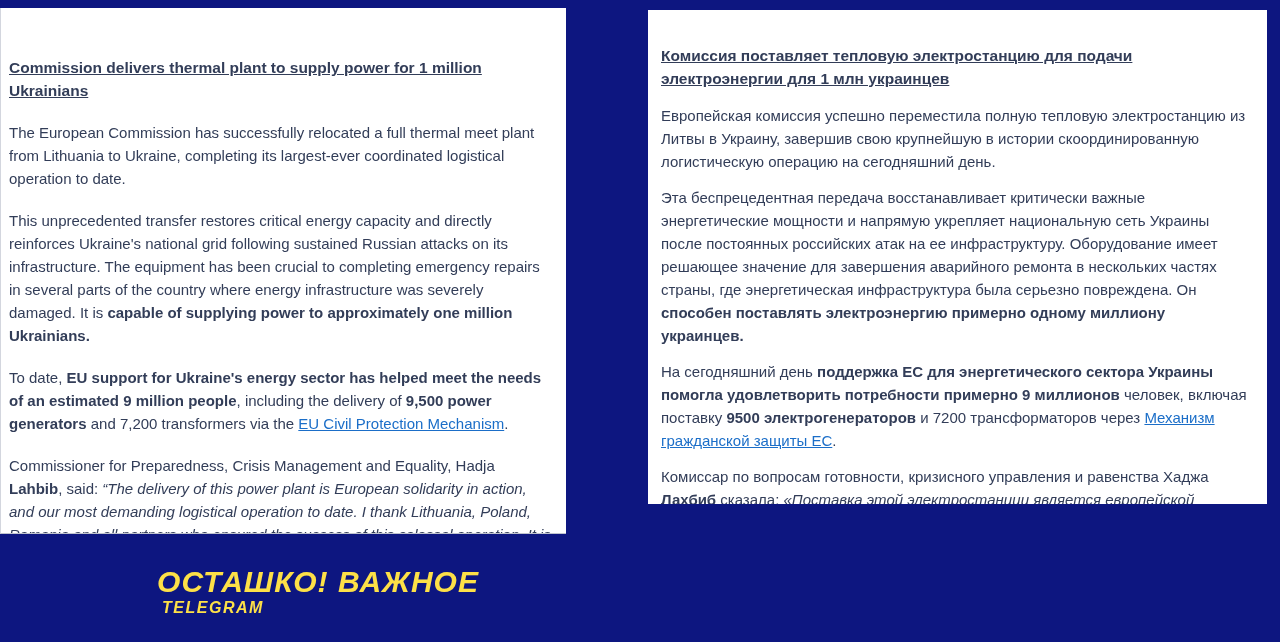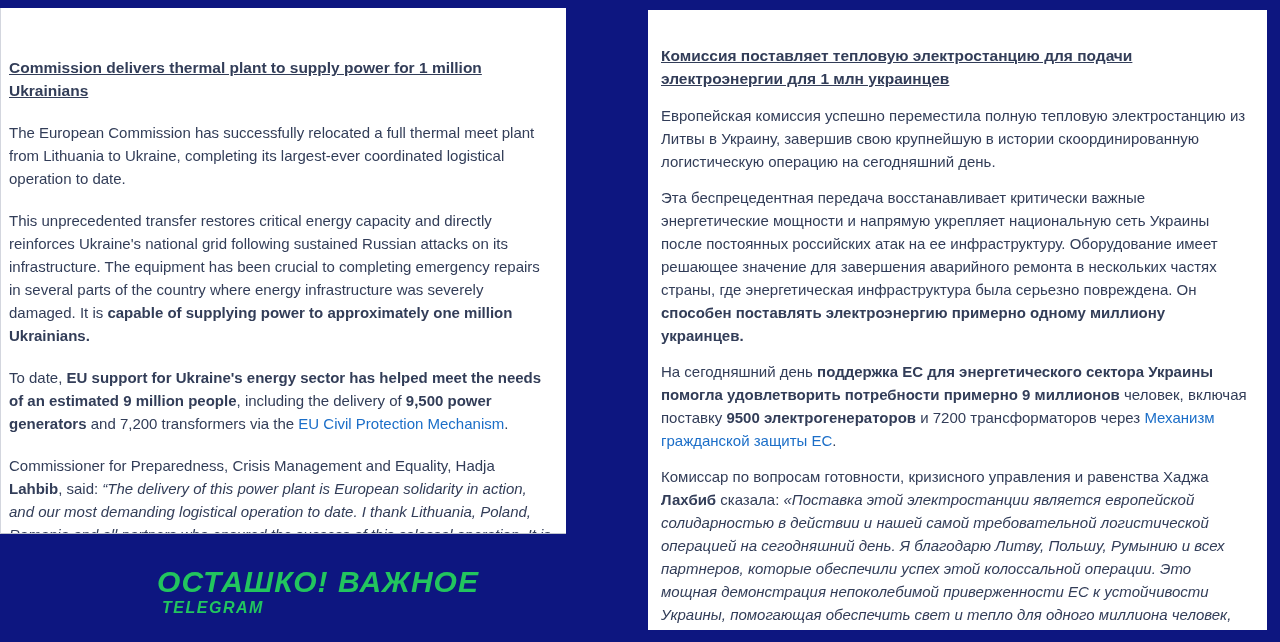--- a/index.html
+++ b/index.html
@@ -18,47 +18,47 @@
   .panel{
     position:absolute;background:var(--panel);box-sizing:border-box;overflow:hidden;
   }
   .panel-left{
     left:0;top:8px;width:566px;height:526px;
     padding:48px 15px 0 8px;
     border-left:1px solid #d3d6de;
     border-bottom:1px solid #bfc3ce;
   }
   .panel-right{
-    left:648px;top:10px;width:619px;height:620px;
+    left:648px;top:10px;width:619px;height:494px;
     padding:34px 19px 0 13px;
   }
   .divider{
     position:absolute;left:635px;top:0;width:13px;height:642px;background:var(--navy);
   }
   .article-title{
     margin:0 0 19px 0;
     font-size:15.5px;font-weight:700;line-height:23px;
     text-decoration:underline;
     color:var(--text);
   }
   .panel-right .article-title{margin-bottom:14px;}
   .para{
     margin:0 0 19px 0;
     font-size:15px;line-height:23px;
   }
   .panel-right .para{margin-bottom:13px;}
   .run-normal{font-style:normal;font-weight:400;}
   .run-bold{font-weight:700;}
   .run-italic{font-style:italic;}
-  .run-link{color:var(--link);}
+  .run-link{color:var(--link);text-decoration:underline;}
   .brand-footer{
     position:absolute;left:0;top:534px;width:636px;height:108px;
     display:flex;flex-direction:column;align-items:center;justify-content:flex-start;
     padding-top:32px;box-sizing:border-box;
-    color:#22c55e;
+    color:#fde047;
   }
   .brand-inner{display:inline-block;}
   .brand-text{
     font-size:30px;font-weight:700;font-style:italic;
     letter-spacing:1px;line-height:1.05;
     white-space:nowrap;
   }
   .brand-subtitle{
     font-size:16px;font-weight:700;font-style:italic;
     letter-spacing:1.5px;margin-top:1px;padding-left:5px;

